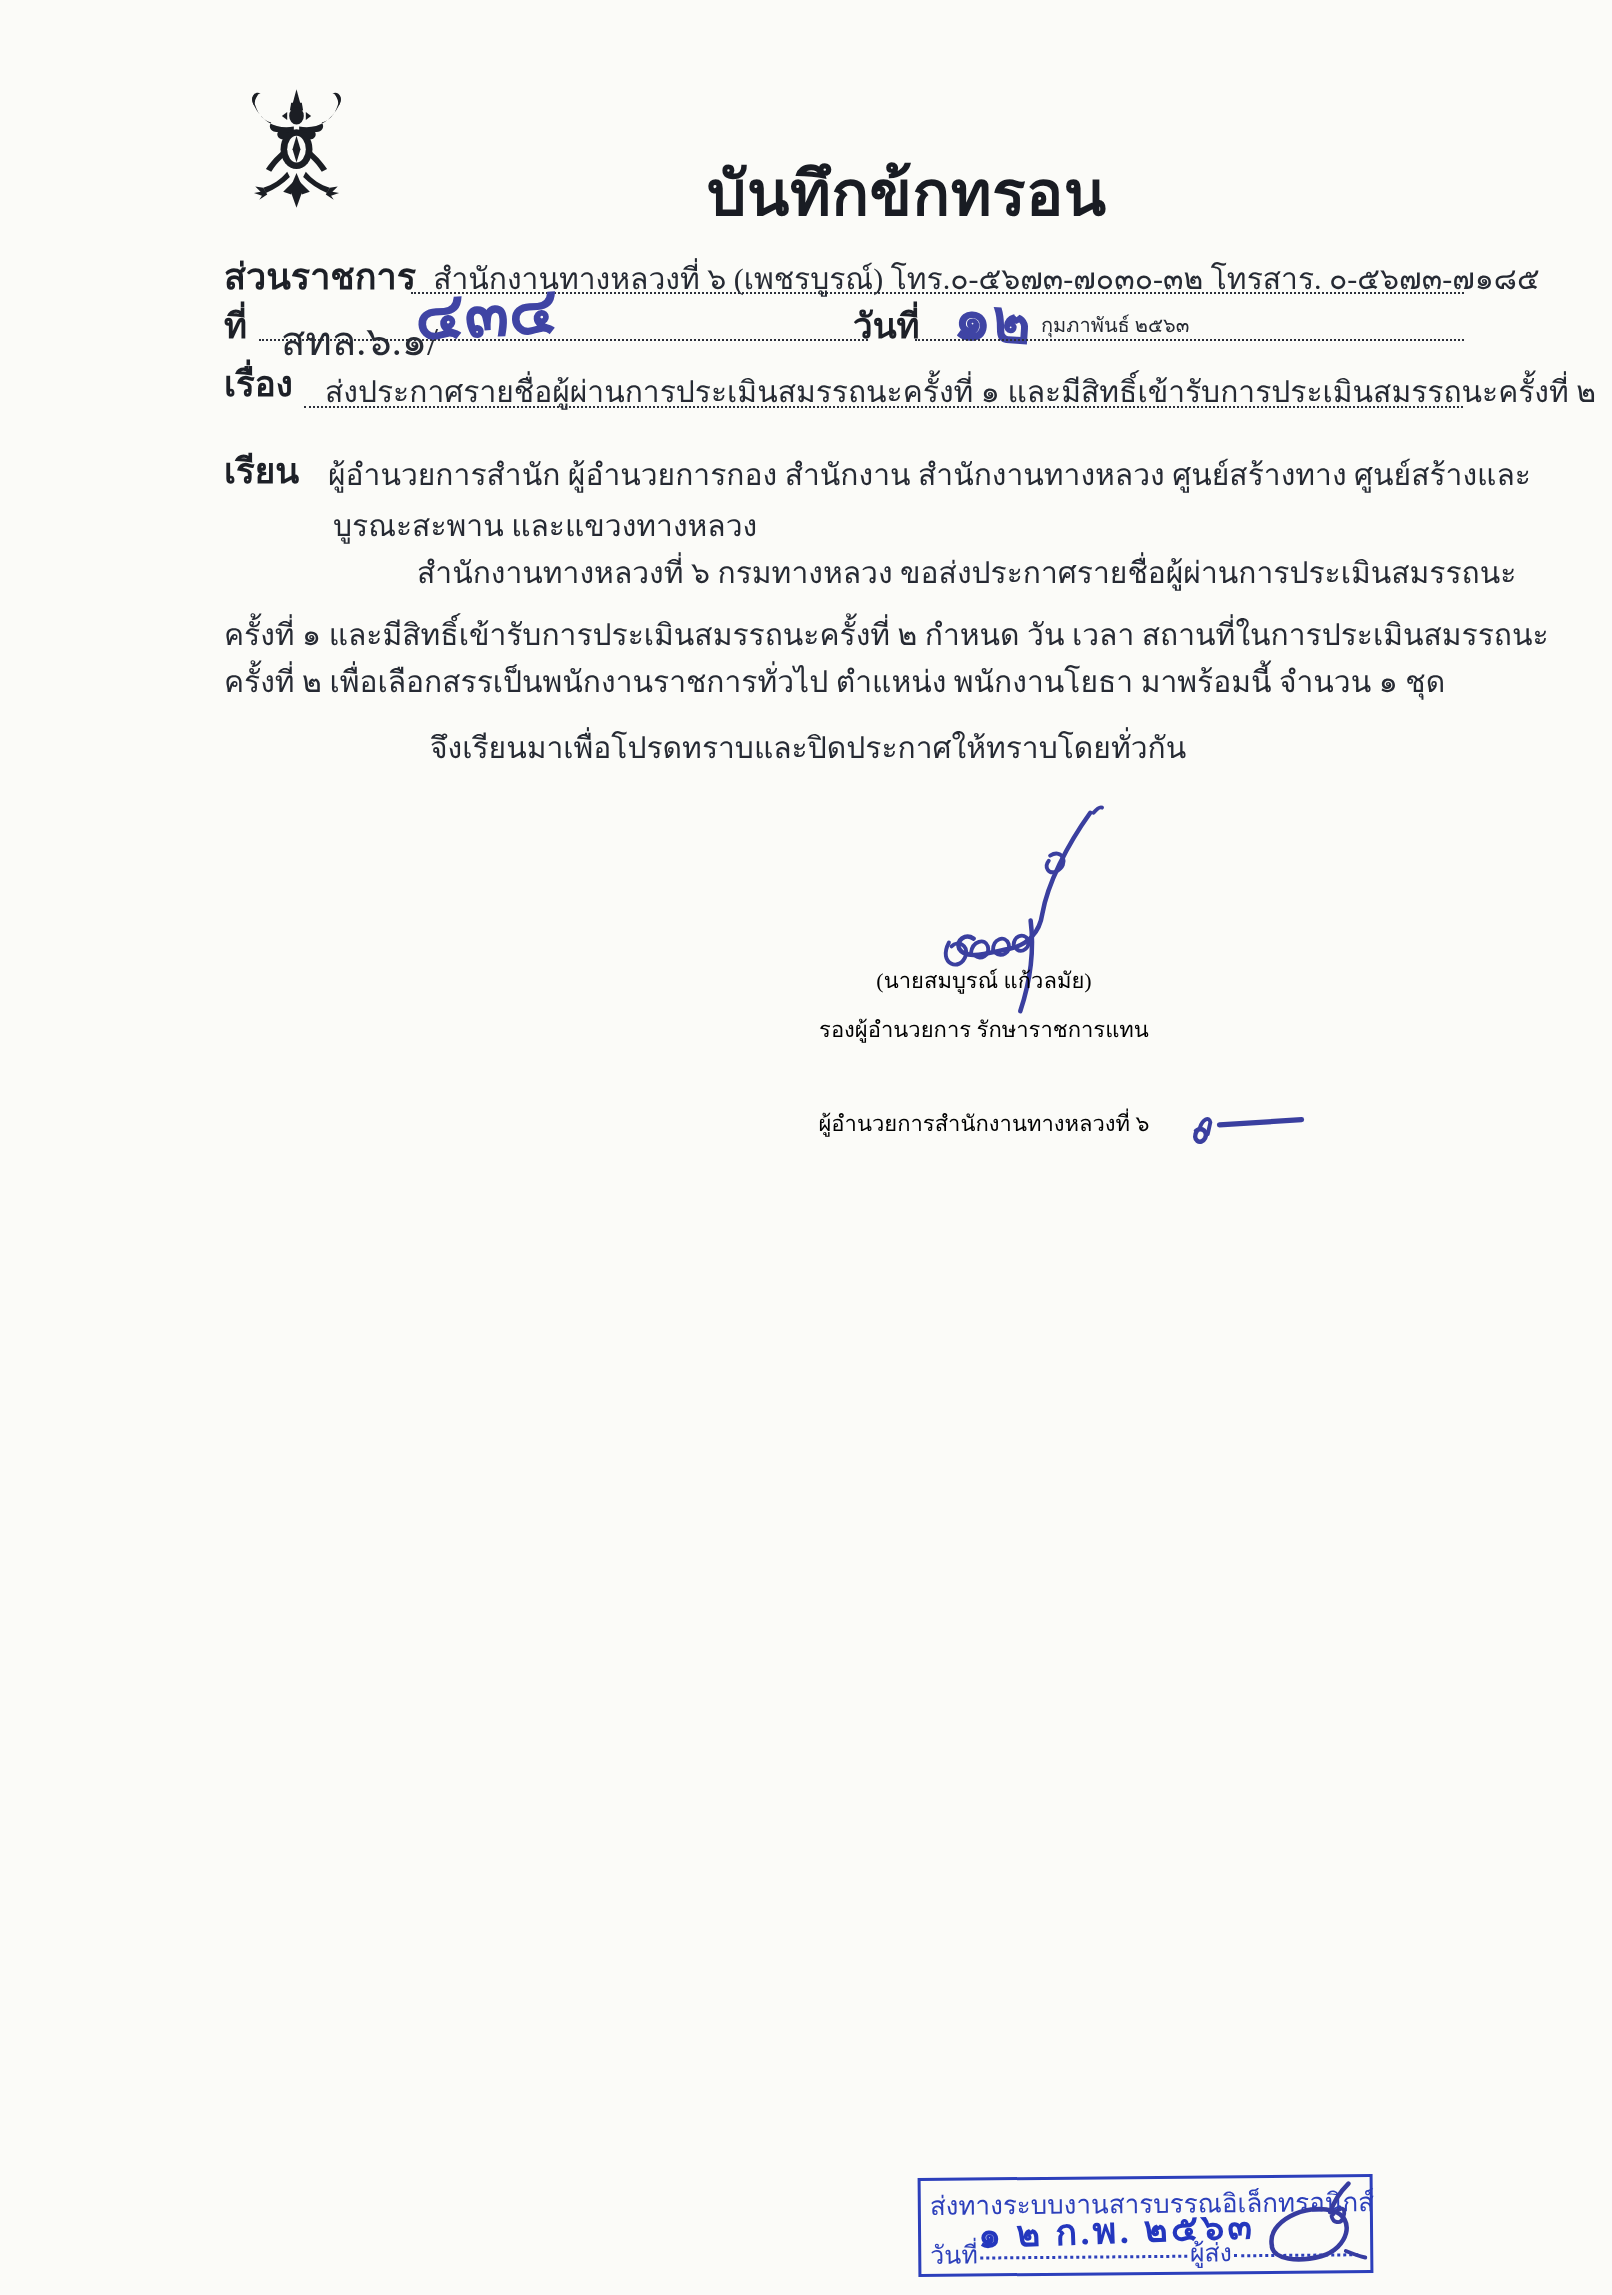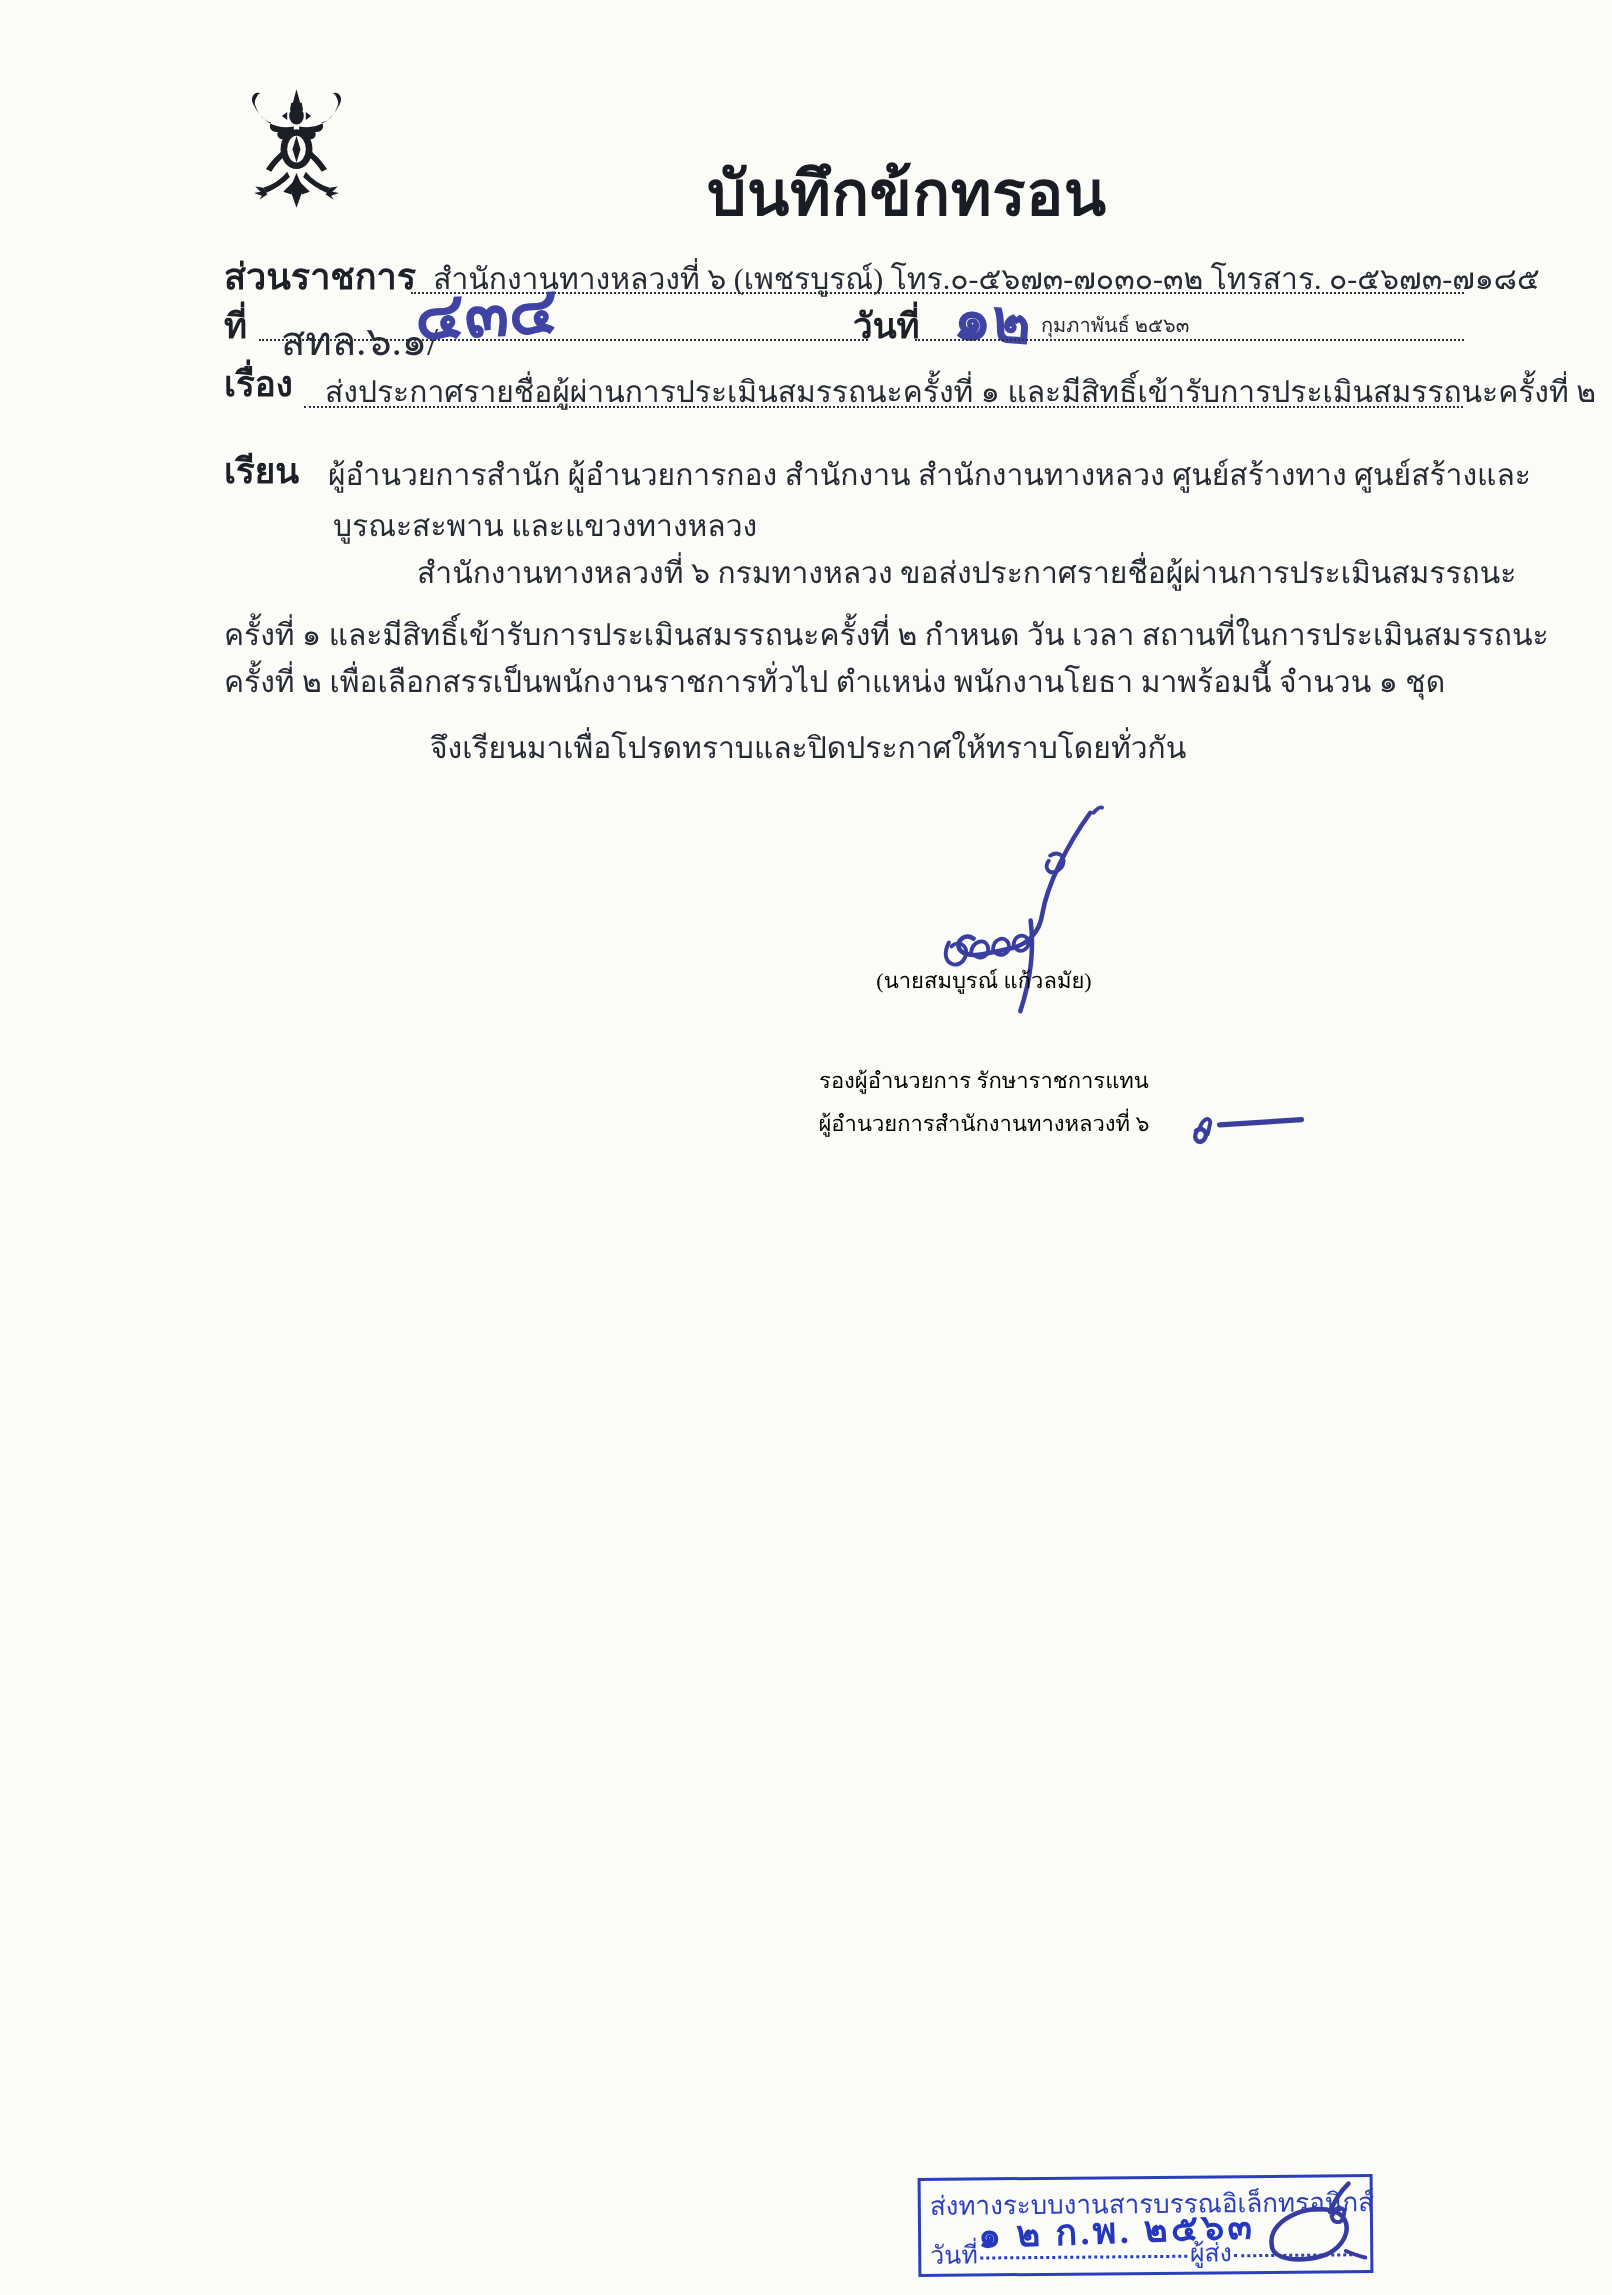--- a/index.html
+++ b/index.html
@@ -115,21 +115,21 @@
       <path d="M74,228 C76,210 96,204 100,218 C104,232 88,240 80,232" stroke-width="6"></path>
       <path d="M108,224 C108,206 126,200 132,214 C136,228 120,236 112,228" stroke-width="6"></path>
       <path d="M140,218 C138,202 156,196 162,208 C166,220 152,230 144,222" stroke-width="6"></path>
       <path d="M196,78 C216,66 226,92 206,102 C194,108 186,96 194,86" stroke-width="6"></path>
       <path d="M263,12 C268,6 272,2 276,4" stroke-width="6"></path>
       <path d="M166,178 C172,226 166,270 150,318" stroke-width="7"></path>
     </svg>
   </div>
 
   <div class="abs center sig-text" style="left:747px;top:963px;width:474px;">(นายสมบูรณ์   แก้วลมัย)</div>
-  <div class="abs center sig-text" style="left:747px;top:1063px;width:474px;">รองผู้อำนวยการ  รักษาราชการแทน</div>
+  <div class="abs center sig-text" style="left:747px;top:1012px;width:474px;">รองผู้อำนวยการ  รักษาราชการแทน</div>
   <div class="abs center sig-text" style="left:747px;top:1106px;width:474px;">ผู้อำนวยการสำนักงานทางหลวงที่ ๖</div>
 
   <div class="abs" style="left:1183px;top:1104px;width:127px;height:49px;">
     <svg viewBox="0 0 195 75" width="127" height="49" fill="none" stroke="#3a3f9f" stroke-linecap="round">
       <path d="M22,40 C12,56 28,64 34,52 C38,43 30,34 20,41" stroke-width="7"></path>
       <path d="M26,36 C30,24 40,18 42,28 L38,46" stroke-width="6"></path>
       <path d="M56,32 L182,24" stroke-width="8"></path>
     </svg>
   </div>
 

